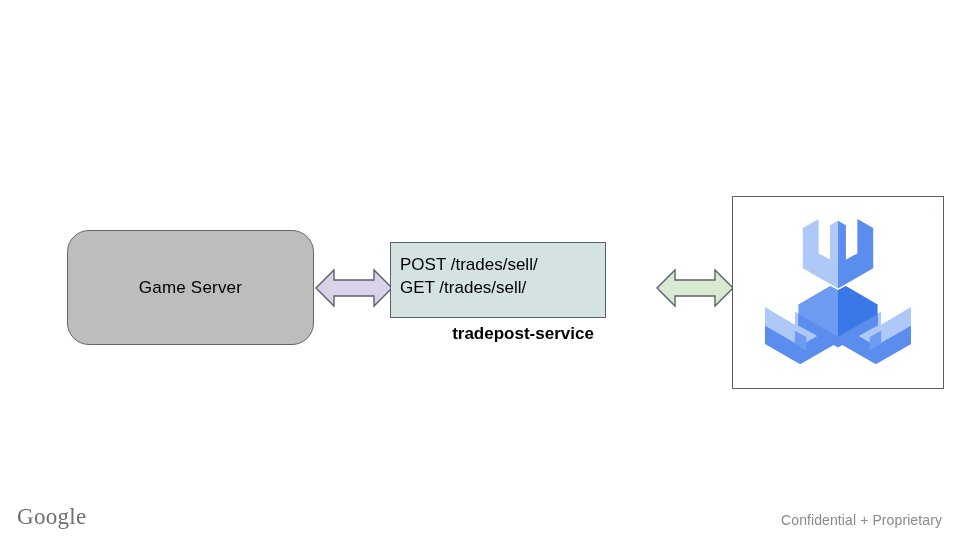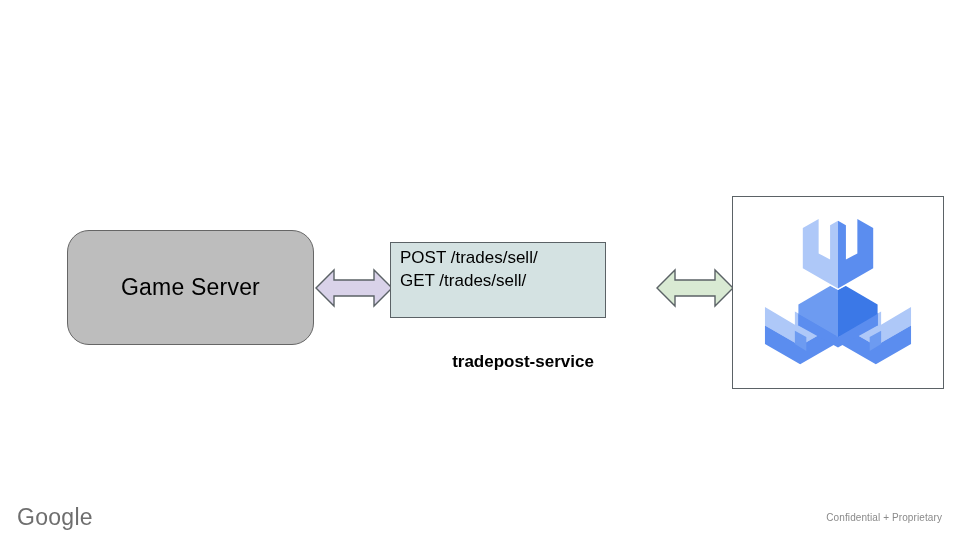--- a/index.html
+++ b/index.html
@@ -32,55 +32,54 @@
     height: 115px;
     background: #bdbdbd;
     border: 1.5px solid #666666;
     border-radius: 22px;
     box-sizing: border-box;
     display: flex;
     align-items: center;
     justify-content: center;
   }
   .game-server-label {
-    font-size: 23px;
+    font-size: 17px;
     color: #000000;
     letter-spacing: 0.2px;
     white-space: nowrap;
   }
 
   
   .service-box {
     position: absolute;
     left: 390px;
     top: 242px;
     width: 216px;
     height: 76px;
     background: #d4e2e2;
     border: 1.5px solid #5b6266;
     box-sizing: border-box;
-    padding: 3px 0 0 9px;
+    padding: 10px 0 0 9px;
   }
   .service-line {
     font-size: 17px;
     line-height: 23px;
     color: #000000;
     white-space: nowrap;
   }
   .service-caption {
     position: absolute;
     left: 390px;
     top: 324px;
     width: 266px;
     text-align: center;
     font-size: 17px;
     font-weight: bold;
     color: #000000;
     white-space: nowrap;
-    margin-top: 28px;
   }
 
   
   .arrow {
     position: absolute;
   }
   .arrow-left-right {
     left: 315px;
     top: 265px;
   }
@@ -108,27 +107,27 @@
   }
 
   
   .footer-logo {
     position: absolute;
     left: 17px;
     top: 504px;
     font-size: 23px;
     color: #6e6e6e;
     letter-spacing: 0.3px;
-    font-family: Liberation Sans, sans-serif;
+    font-family: Liberation Serif, serif;
   }
   .footer-note {
     position: absolute;
     right: 18px;
     top: 512px;
-    font-size: 10px;
+    font-size: 14px;
     color: #8a8a8a;
     letter-spacing: 0.1px;
     white-space: nowrap;
   }
 </style>
 </head>
 <body>
 
 <div class="slide">
 

